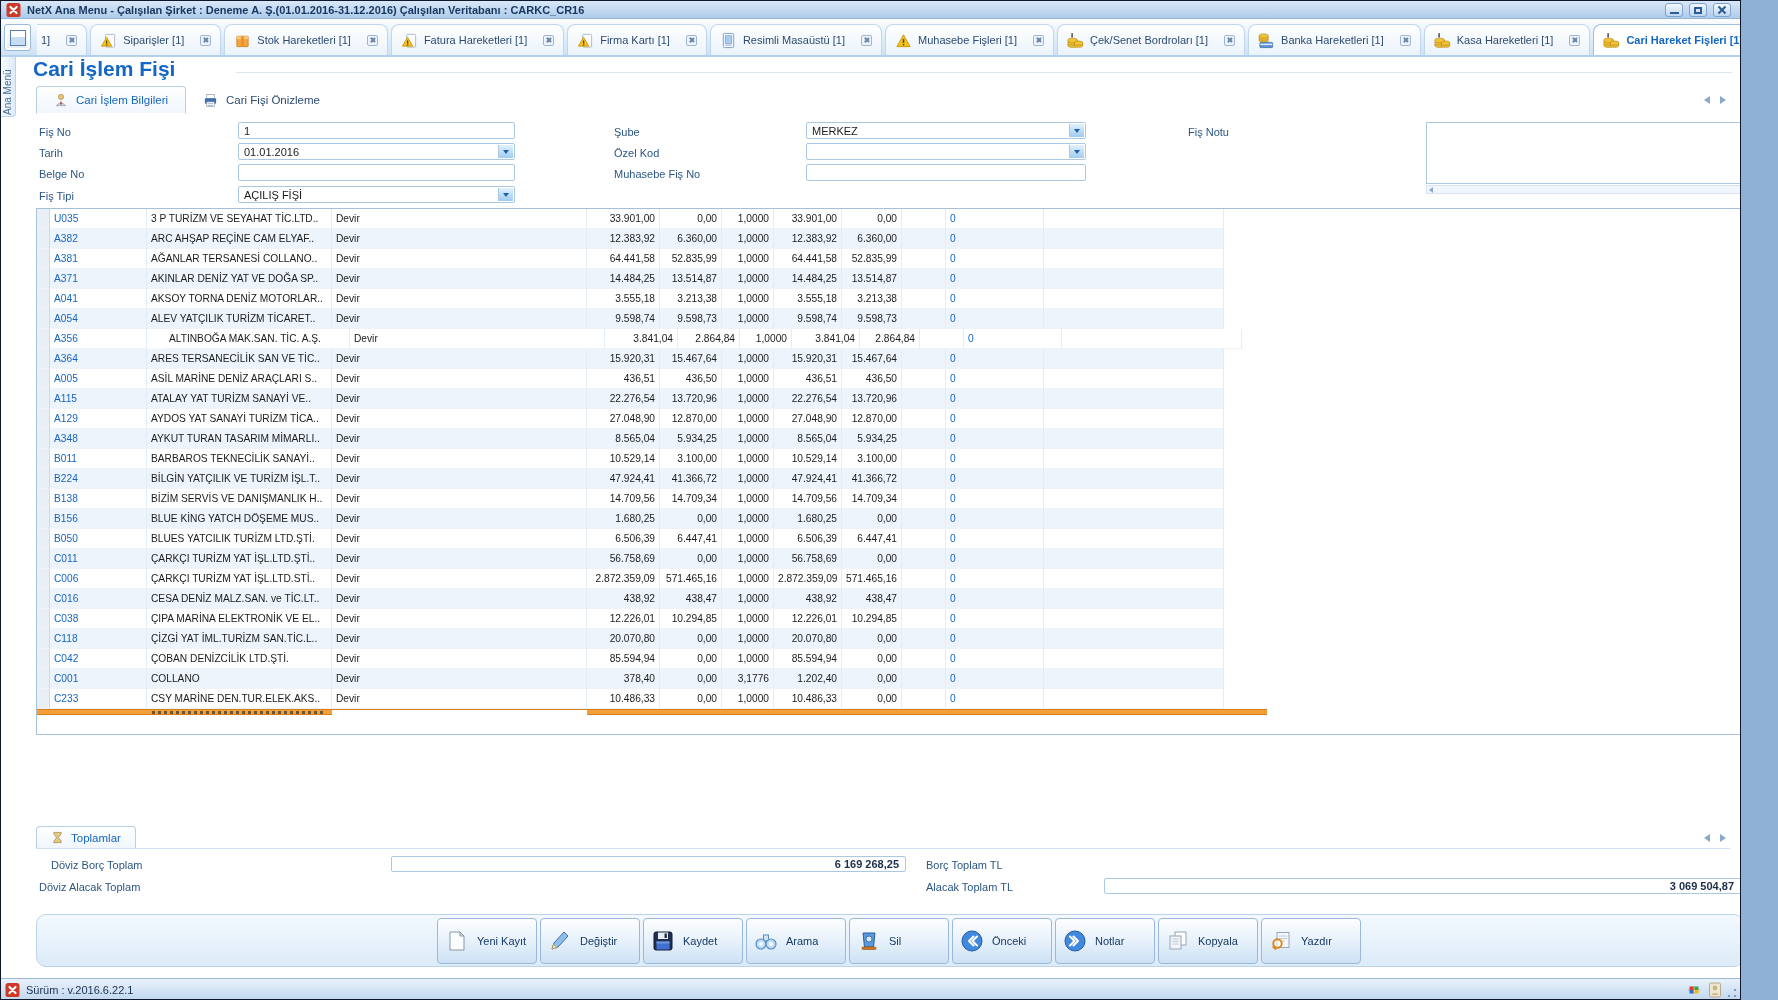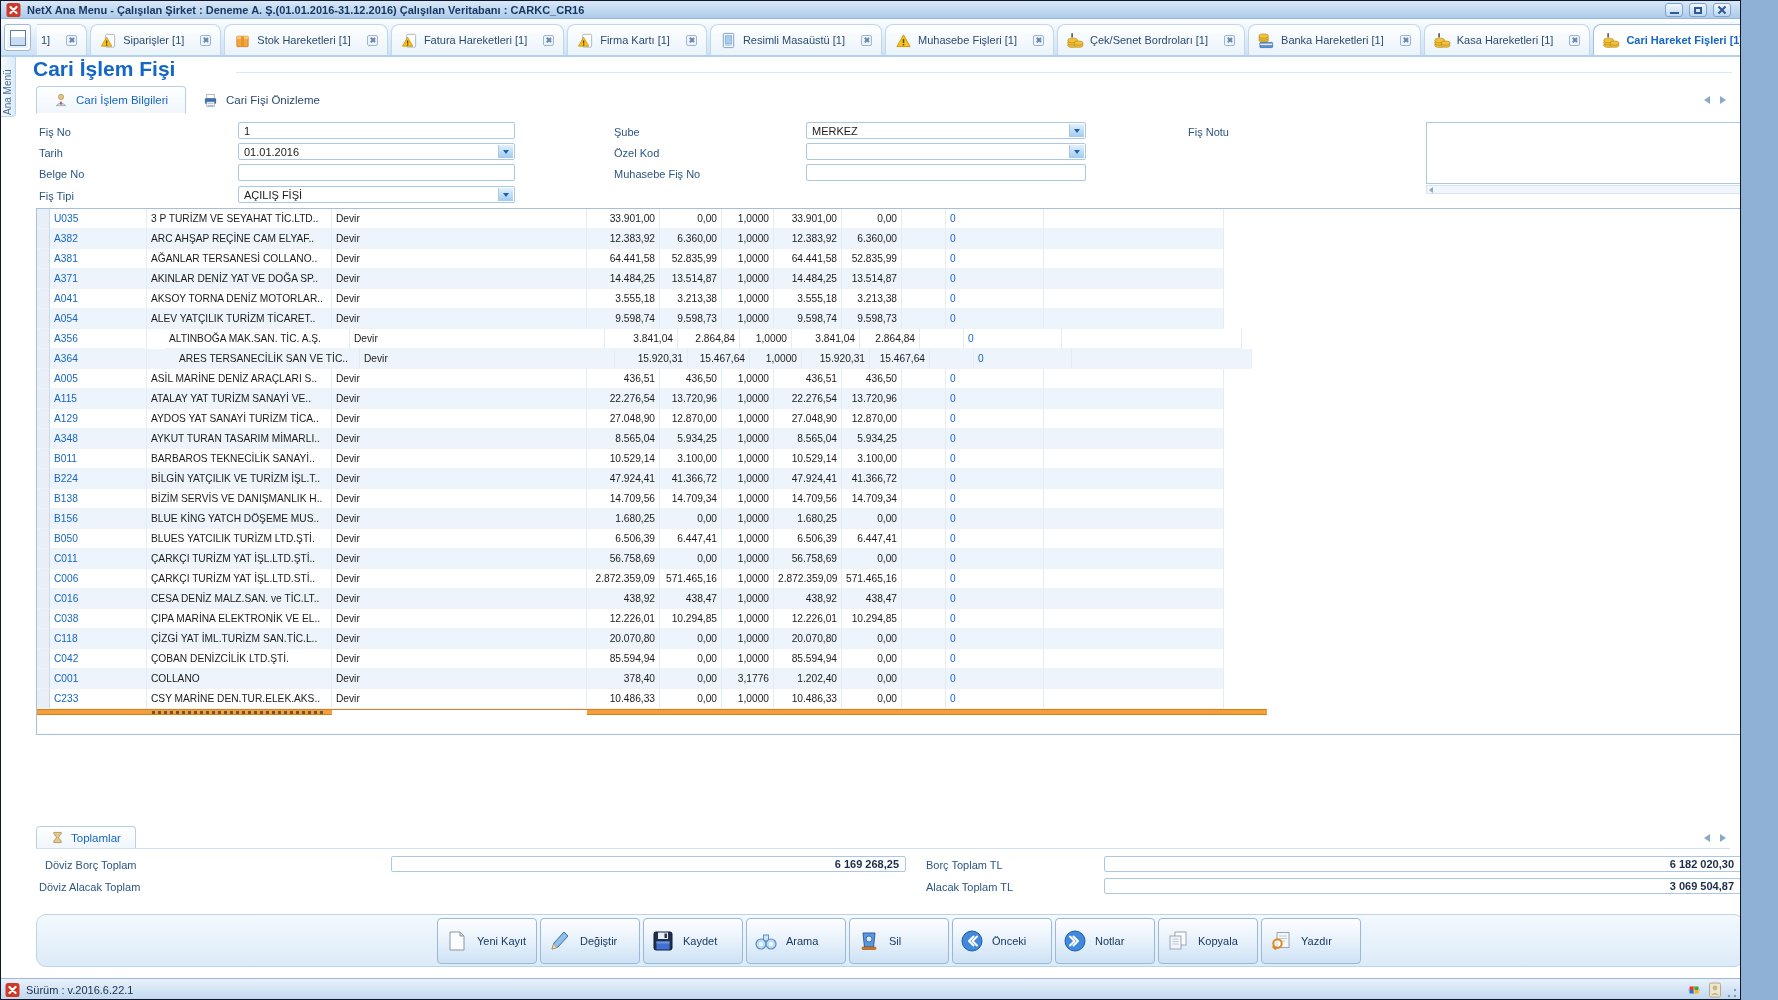--- a/index.html
+++ b/index.html
@@ -480,21 +480,21 @@
           <div class="g-cell num" style="width: 68px;">3.841,04</div>
           <div class="g-cell num" style="width: 60px;">2.864,84</div>
           <div class="g-cell" style="width: 44px;"></div>
           <div class="g-cell code" style="width: 98px;">0</div>
           <div class="g-cell" style="width: 180px;"></div>
           <div class="g-cell filler"></div>
         </div>
         <div class="grid-row">
           <div class="g-cell ind" style="width: 13px;"></div>
           <div class="g-cell code" style="width: 97px;">A364</div>
-          <div class="g-cell" style="width: 185px; margin-left: 28px;">ARES TERSANECİLİK  SAN VE TİC..</div>
+          <div class="g-cell" style="width: 185px;">ARES TERSANECİLİK  SAN VE TİC..</div>
           <div class="g-cell" style="width: 255px;">Devir</div>
           <div class="g-cell num" style="width: 73px;">15.920,31</div>
           <div class="g-cell num" style="width: 62px;">15.467,64</div>
           <div class="g-cell num" style="width: 52px;">1,0000</div>
           <div class="g-cell num" style="width: 68px;">15.920,31</div>
           <div class="g-cell num" style="width: 60px;">15.467,64</div>
           <div class="g-cell" style="width: 44px;"></div>
           <div class="g-cell code" style="width: 98px;">0</div>
           <div class="g-cell" style="width: 180px;"></div>
           <div class="g-cell filler"></div>
@@ -773,28 +773,25 @@
         </svg>
       </span>
     <span>Toplamlar</span>
   </div>
   <div class="totals-rule"></div>
   <div class="nav-arrows" style="right:14px;top:833px">
     <span class="arr-l"></span>
     <span class="arr-r"></span>
   </div>
 
-  <span class="tlabel" style="left:44px;top:858px">Döviz Borç Toplam</span>
+  <span class="tlabel" style="left:50px;top:858px">Döviz Borç Toplam</span>
   <div class="tinput" style="left:390px;top:855px;width:515px">
     <span>6 169 268,25</span>
     </div>
   <span class="tlabel" style="left:925px;top:858px">Borç Toplam TL</span>
-  <div class="tinput" style="left:1103px;top:855px;width:637px">
-    <span>6 182 020,30</span>
-    </div>
 
   <span class="tlabel" style="left:38px;top:880px">Döviz Alacak Toplam</span>
   <span class="tlabel" style="left:925px;top:880px">Alacak Toplam TL</span>
   <div class="tinput" style="left:1103px;top:877px;width:637px">
     <span>3 069 504,87</span>
     </div>
 
   <div class="actionbar">
     <div class="abtns" id="abtns">
         <div class="abtn">

